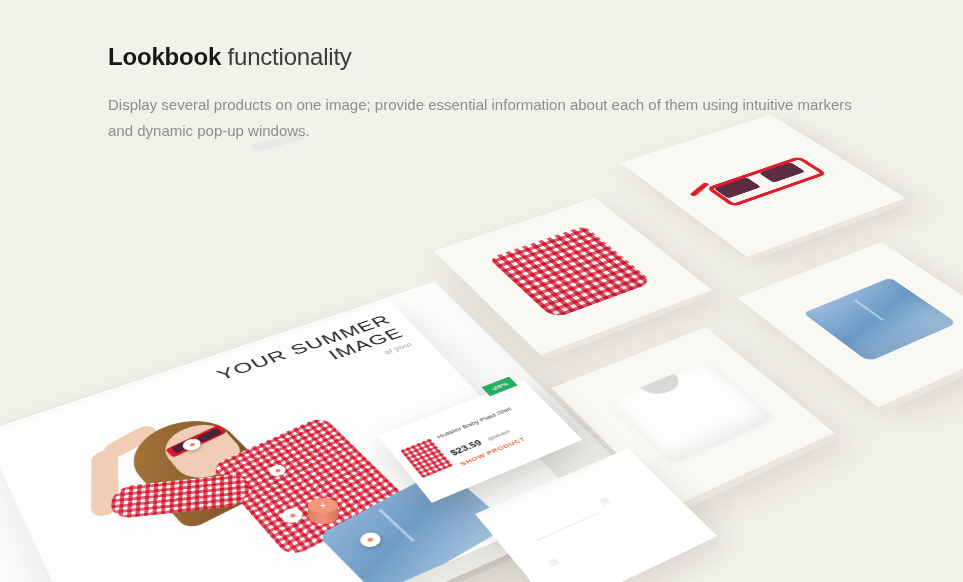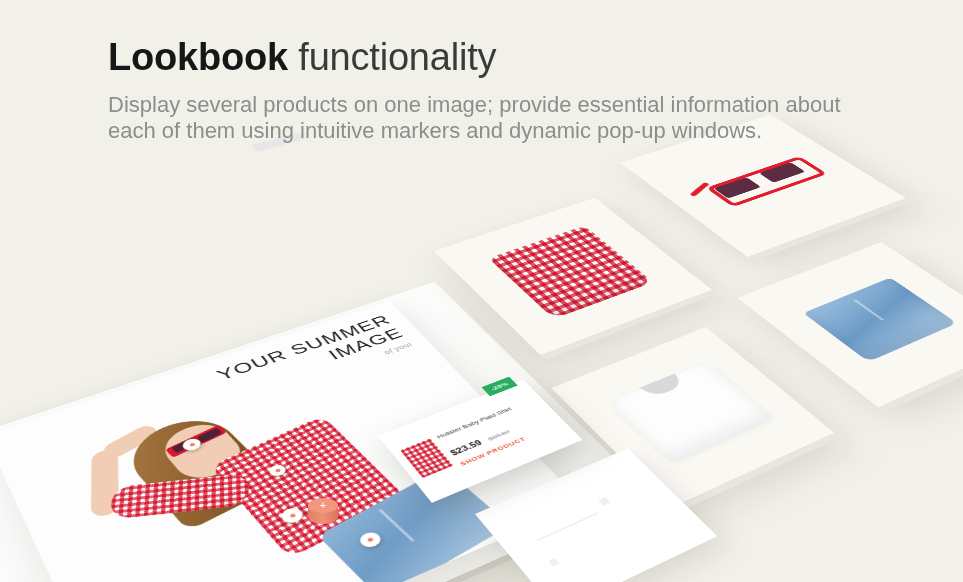--- a/index.html
+++ b/index.html
@@ -5,24 +5,24 @@
   html,body{margin:0;padding:0;}
   body{
     width:963px;height:582px;overflow:hidden;position:relative;
     background:#f2f1e9;
     font-family:"Liberation Sans", sans-serif;
     -webkit-font-smoothing:antialiased;
   }
 
   
   #header{position:absolute;left:108px;top:36px;width:780px;z-index:60;}
-  #title{font-size:38px;line-height:42px;letter-spacing:-0.2px;color:#2d2d2d;margin:0 0 14px 0;}
+  #title{font-size:24px;line-height:42px;letter-spacing:-0.2px;color:#2d2d2d;margin:0 0 14px 0;}
   #title .strong{font-weight:700;color:#171717;}
   #title .light{font-weight:400;color:#3a3a3a;}
-  #subtitle{font-size:22px;line-height:26px;color:#8d8d8d;font-weight:400;max-width:760px;margin:0;}
+  #subtitle{font-size:15px;line-height:26px;color:#8d8d8d;font-weight:400;max-width:760px;margin:0;}
 
   
   #scene{position:absolute;left:0;top:140px;width:963px;height:442px;z-index:10;
          perspective:1400px;perspective-origin:50% 20%;}
 
   .board{position:absolute;transform-style:preserve-3d;}
 
   
   #base-platform{
     left:-40px;top:120px;width:620px;height:430px;

